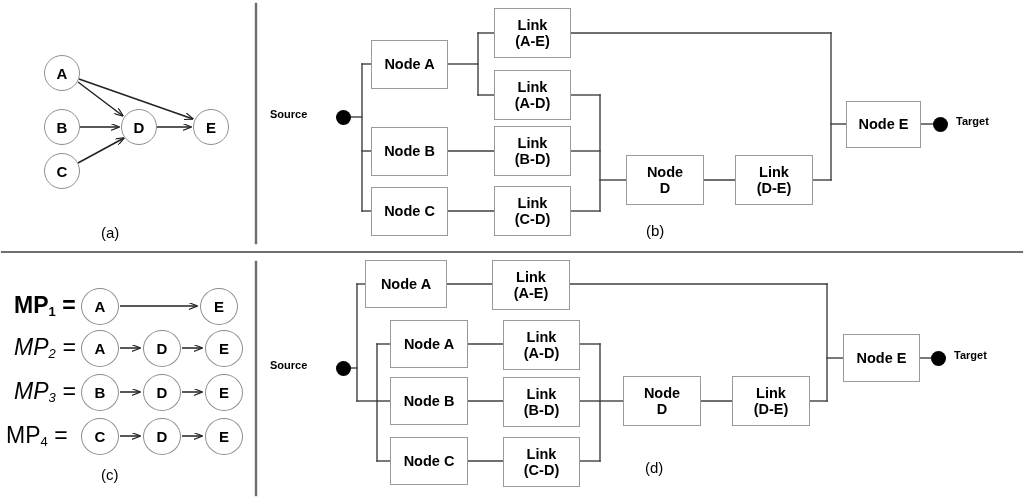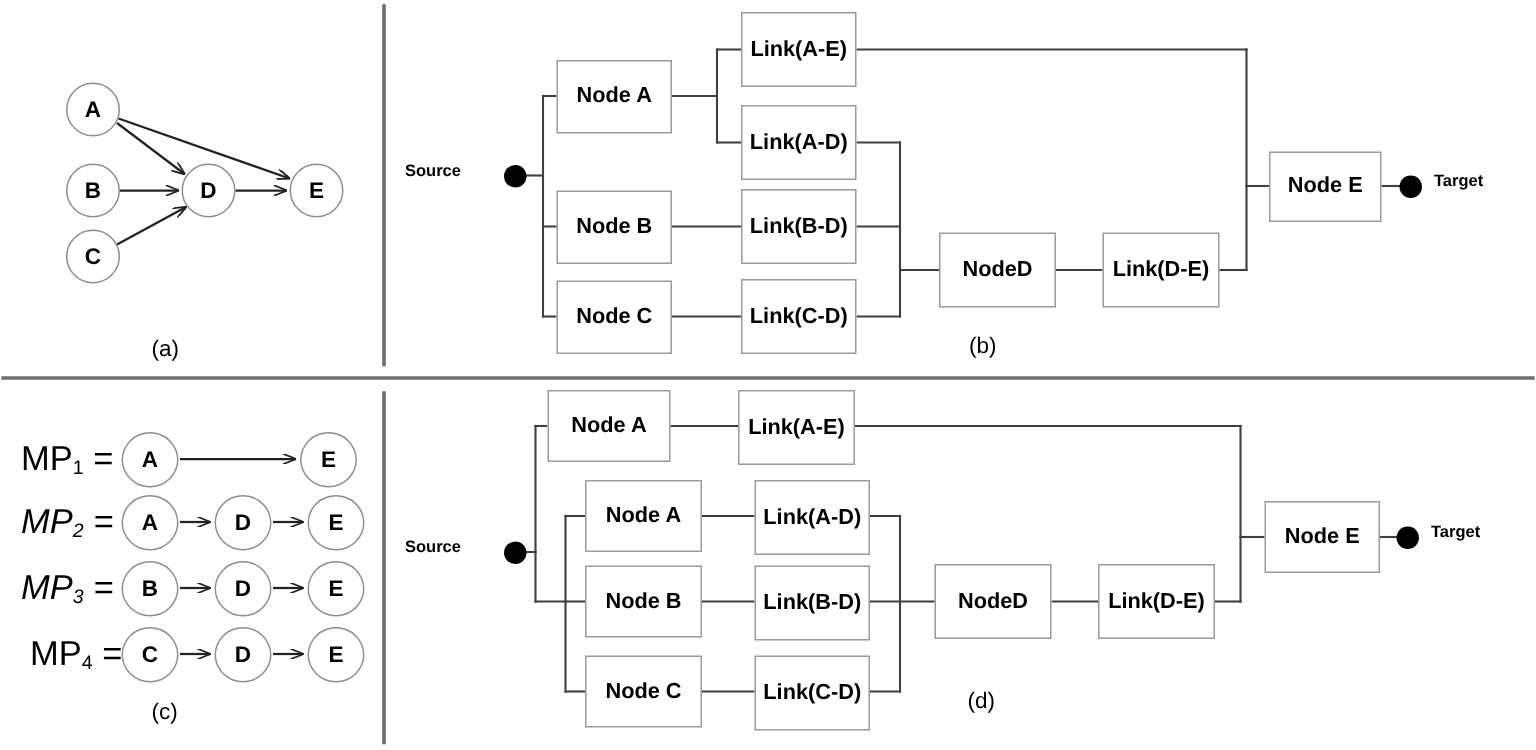--- a/index.html
+++ b/index.html
@@ -1,21 +1,21 @@
 <!DOCTYPE html>
 <html><head>
 <meta charset="utf-8">
 <style>
   html,body{margin:0;padding:0;background:#ffffff;}
   body{width:1024px;height:500px;position:relative;overflow:hidden;
        font-family:"Liberation Sans", sans-serif;color:#000;}
   .root{position:absolute;left:0;top:0;width:1024px;height:500px;}
   svg.layer{position:absolute;left:0;top:0;width:1024px;height:500px;pointer-events:none;}
   .box{position:absolute;border:1px solid #9a9a9a;background:#fff;
-       display:flex;flex-direction:row;align-items:center;justify-content:center;
+       display:flex;flex-direction:column;align-items:center;justify-content:center;
        font-weight:bold;font-size:14.5px;line-height:1.12;box-sizing:border-box;text-align:center;}
   .box .l2{display:block;}
   .circ{position:absolute;border:1px solid #8e8e8e;border-radius:50%;background:#fff;
         display:flex;align-items:center;justify-content:center;
         font-weight:bold;font-size:15px;box-sizing:border-box;}
   .plain{position:absolute;font-weight:bold;font-size:11px;white-space:nowrap;}
   .caption{position:absolute;font-weight:normal;font-size:15px;white-space:nowrap;}
   .mplabel{position:absolute;font-size:23px;font-weight:normal;white-space:nowrap;letter-spacing:0px;}
   .mplabel sub{font-size:13px;vertical-align:baseline;position:relative;top:3px;}
   .dot{position:absolute;width:15px;height:15px;border-radius:50%;background:#000;}
@@ -183,21 +183,21 @@
   </div>
   <div class="box" style="left:846px;top:101px;width:75px;height:47px;">
     <span>Node E</span>
   </div>
 
   <div class="dot" style="left:933px;top:117px;"></div>
   <div class="plain" style="left:956px;top:115px;">Target</div>
 
   <div class="caption" style="left:646px;top:222px;">(b)</div>
 
-  <div class="mplabel" style="left:14px;top:292px;">
+  <div class="mplabel" style="left:14px;top:292px;font-weight:bold;">
     <span>MP</span><sub>1</sub>
     <span>=</span>
   </div>
   <div class="circ" style="left:81px;top:288px;width:38px;height:37px;">
     <span>A</span>
   </div>
   <div class="circ" style="left:200px;top:288px;width:38px;height:37px;">
     <span>E</span>
   </div>
 
@@ -222,21 +222,21 @@
   <div class="circ" style="left:81px;top:374px;width:38px;height:37px;">
     <span>B</span>
   </div>
   <div class="circ" style="left:143px;top:374px;width:38px;height:37px;">
     <span>D</span>
   </div>
   <div class="circ" style="left:205px;top:374px;width:38px;height:37px;">
     <span>E</span>
   </div>
 
-  <div class="mplabel" style="left:20px;top:422px;">
+  <div class="mplabel" style="left:6px;top:422px;">
     <span>MP</span><sub>4</sub>
     <span>=</span>
   </div>
   <div class="circ" style="left:81px;top:418px;width:38px;height:37px;">
     <span>C</span>
   </div>
   <div class="circ" style="left:143px;top:418px;width:38px;height:37px;">
     <span>D</span>
   </div>
   <div class="circ" style="left:205px;top:418px;width:38px;height:37px;">

